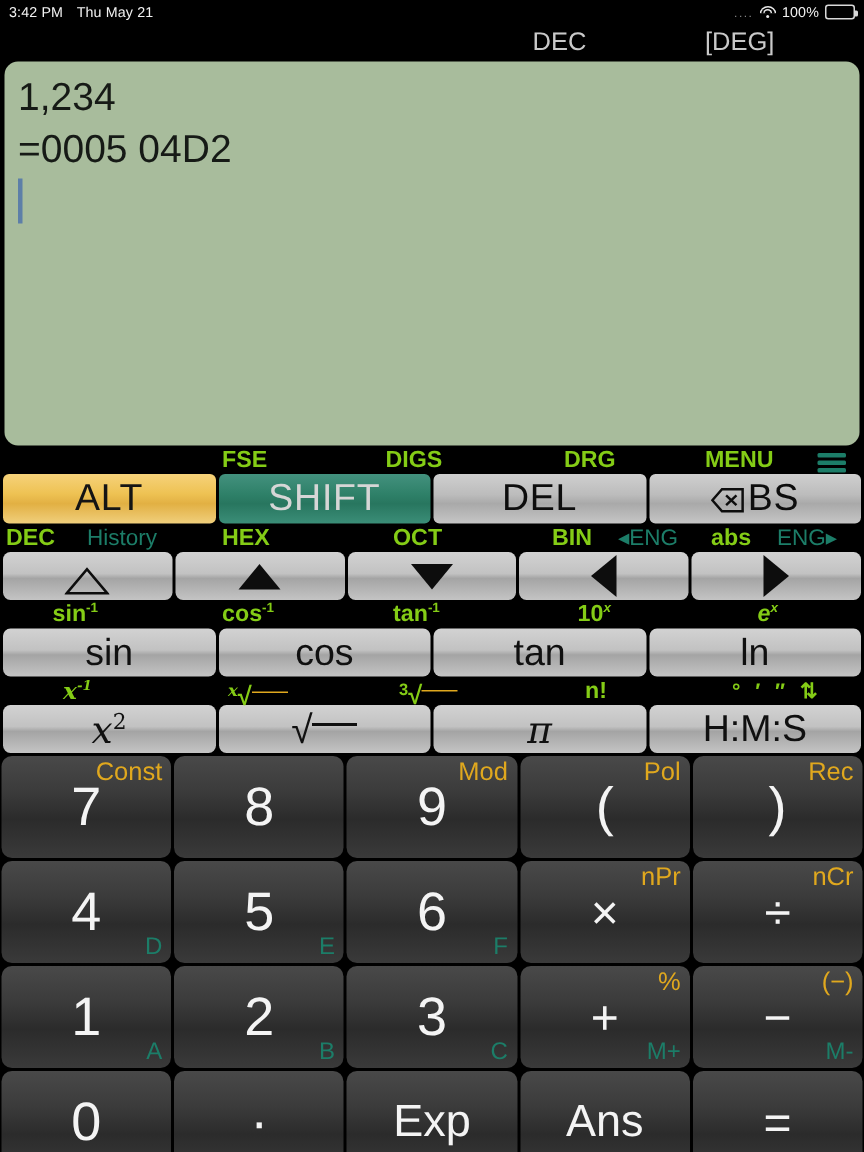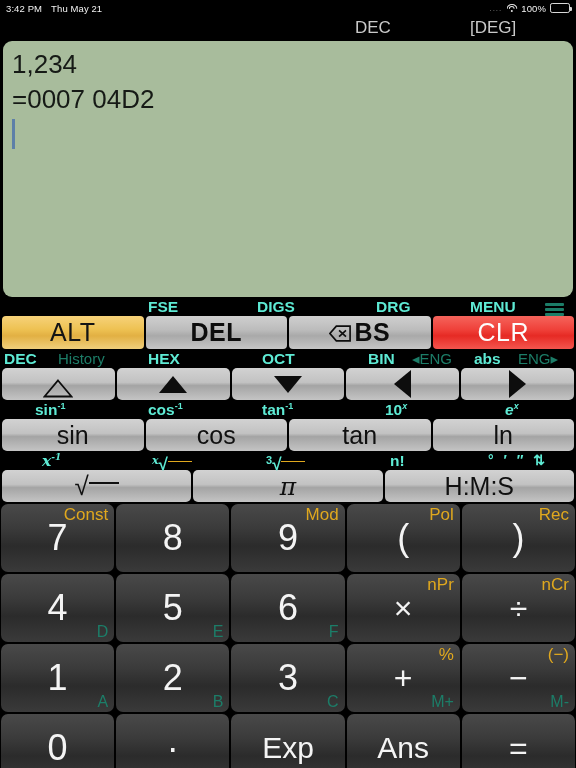--- a/index.html
+++ b/index.html
@@ -69,21 +69,21 @@
   .disp-line { white-space: pre; }
   .caret {
     width: 3px; height: 30px; background: #5d7fa8;
     margin-top: 2px;
   }
 
   
   .labelstrip { height: 19px; position: relative; }
   .labelstrip .lbl {
     position: absolute; top: 0; line-height: 19px;
-    color: #5eead4; font-size: 15.5px; font-weight: bold; white-space: nowrap;
+    color: #84cc16; font-size: 15.5px; font-weight: bold; white-space: nowrap;
   }
   .labelstrip .sub { color: #1c7d68; font-weight: normal; }
 
   
   .toprow { display: flex; gap: 2px; padding: 0 2px; height: 33px; }
   .tbtn {
     flex: 1 1 0; border-radius: 4px;
     display: flex; align-items: center; justify-content: center;
     font-size: 25px; letter-spacing: 0.5px;
   }
@@ -91,21 +91,20 @@
     background: linear-gradient(180deg,#f6d27a 0%,#eec253 40%,#e2b043 60%,#f0cf7c 100%);
     color: #141414;
   }
   .tbtn.shift {
     background: linear-gradient(180deg,#43917e 0%,#2e8068 42%,#28765f 60%,#3b8e78 100%);
     color: #d6d6d6;
   }
   .tbtn.gray {
     background: linear-gradient(180deg,#cfcfcf 0%,#bcbcbc 42%,#a9a9a9 60%,#c6c6c6 100%);
     color: #0d0d0d;
-    font-weight: bold;
   }
   .tbtn.clr {
     background: linear-gradient(180deg,#f5645c 0%,#ef4039 42%,#e62a24 60%,#f4554e 100%);
     color: #fdfdfd;
   }
   .bs-icon {
     display: inline-block; width: 22px; height: 17px; position: relative;
     margin-right: 3px; top: 1px;
   }
   .bs-icon svg { display: block; }
@@ -185,52 +184,52 @@
   </div>
 
   <div class="modebar">
     <span class="mode-normal">Normal</span>
     <span class="mode-base">DEC</span>
     <span class="mode-angle">[DEG]</span>
   </div>
 
   <div class="display">
     <div class="disp-line">1,234</div>
-    <div class="disp-line">=0007 04D2</div>
+    <div class="disp-line">=0005 04D2</div>
     <div class="caret"></div>
   </div>
 
   <div class="labelstrip">
     <span class="lbl" style="left:148px">FSE</span>
     <span class="lbl" style="left:257px">DIGS</span>
     <span class="lbl" style="left:376px">DRG</span>
     <span class="lbl" style="left:470px">MENU</span>
     <span class="lbl" style="left:545px;top:3px">
       <span class="menu-icon"><i></i><i></i><i></i></span>
     </span>
   </div>
 
   <div class="toprow">
     <div class="tbtn alt">
       <span>ALT</span>
     </div>
+    <div class="tbtn shift">
+      <span>SHIFT</span>
+    </div>
     <div class="tbtn gray">
       <span>DEL</span>
     </div>
     <div class="tbtn gray">
       <span class="bs-icon">
         <svg viewBox="0 0 24 18" width="22" height="17">
           <path d="M8 1 L23 1 L23 17 L8 17 L1 9 Z" fill="none" stroke="#0d0d0d" stroke-width="1.8"></path>
           <path d="M11 5.5 L18.5 12.5 M18.5 5.5 L11 12.5" stroke="#0d0d0d" stroke-width="1.8"></path>
         </svg>
       </span>
       <span>BS</span>
-    </div>
-    <div class="tbtn clr">
-      <span>CLR</span>
     </div>
   </div>
 
   <div class="labelstrip">
     <span class="lbl" style="left:4px">DEC</span>
     <span class="lbl sub" style="left:58px;font-size:15px">History</span>
     <span class="lbl" style="left:148px">HEX</span>
     <span class="lbl" style="left:262px">OCT</span>
     <span class="lbl" style="left:368px">BIN</span>
     <span class="lbl sub" style="left:412px;font-size:15px">◂ENG</span>
@@ -289,20 +288,23 @@
       <span style="font-size:11px;font-style:italic;vertical-align:6px;font-family:'DejaVu Serif',serif">x</span><span style="font-size:17px">√</span><span style="border-top:1.6px solid #e0a81e;display:inline-block;width:24px;vertical-align:8px"></span>
     </span>
     <span class="lbl" style="left:266px">
       <span style="font-size:11px;vertical-align:6px">3</span><span style="font-size:17px">√</span><span style="border-top:1.6px solid #e0a81e;display:inline-block;width:24px;vertical-align:8px"></span>
     </span>
     <span class="lbl" style="left:390px">n!</span>
     <span class="lbl" style="left:488px;font-size:14px;letter-spacing:3px">° ′ ″ ⇅</span>
   </div>
 
   <div class="fnrow">
+    <div class="fbtn italic">
+        <span>x<sup style="font-style:normal">2</sup></span>
+      </div>
     <div class="fbtn">
       <span style="font-size:26px">√<span style="border-top:2px solid #101010;display:inline-block;width:30px;vertical-align:11px"></span></span>
     </div>
     <div class="fbtn italic">
         <span>π</span>
       </div>
     <div class="fbtn">
         <span>H:M:S</span>
       </div>
   </div>

